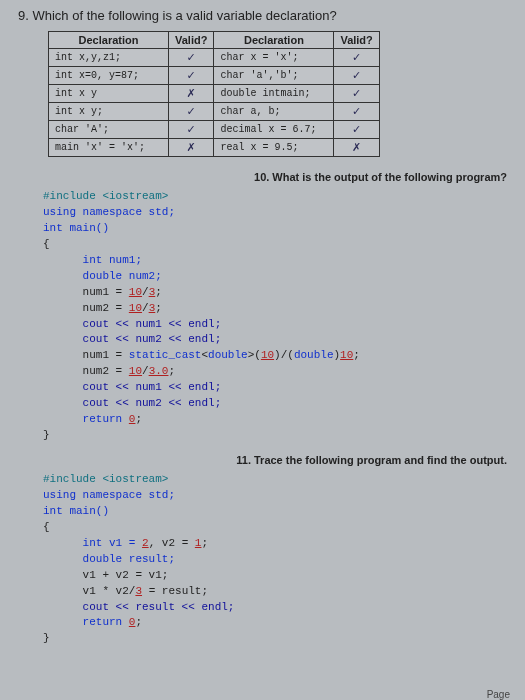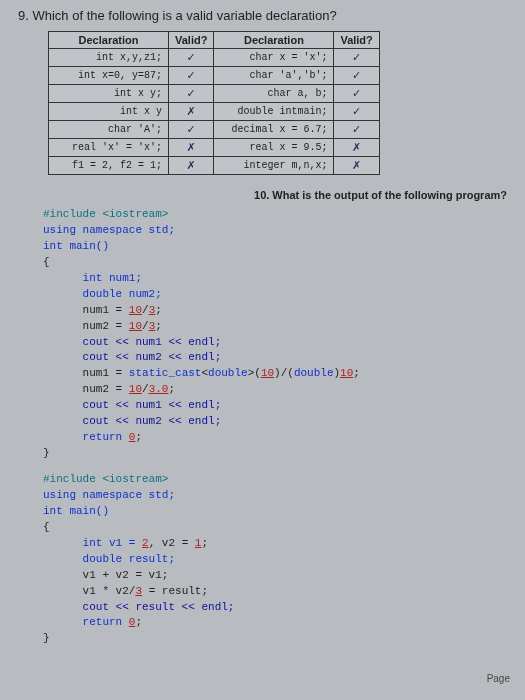--- a/index.html
+++ b/index.html
@@ -17,39 +17,39 @@
     table {
       border-collapse: collapse;
       margin-left: 30px;
       margin-bottom: 14px;
       background: #c0c3c7;
     }
     th, td {
       border: 1px solid #333;
       padding: 2px 6px;
       font-size: 11px;
-      text-align: right;
+      text-align: left;
     }
     th { font-weight: bold; text-align: center; }
     td.vcol { text-align: center; width: 40px; font-family: 'Comic Sans MS', cursive; color: #2a2a55; }
     td.decl { width: 120px; font-family: 'Courier New', monospace; font-size: 10px; }
     .q10, .q11 { margin-bottom: 10px; }
     .q10 .qt, .q11 .qt { font-weight: bold; font-size: 11px; margin-bottom: 6px; text-align: right; }
     .code {
       font-family: 'Courier New', monospace;
       font-size: 11px;
       line-height: 1.45;
       margin-left: 25px;
       white-space: pre;
     }
     .kw-blue { color: #1030cc; }
     .kw-navy { color: #10109a; }
     .kw-teal { color: #107080; text-align: right; }
     .num { color: #b02020; text-decoration: underline; }
-    .page { position: absolute; bottom: 16px; right: 15px; font-size: 10px; color: #444; }
+    .page { position: absolute; bottom: 0; right: 15px; font-size: 10px; color: #444; }
   </style>
 </head>
 <body>
 
 <div class="q-title">9.  Which of the following is a valid variable declaration?</div>
 
 <table>
   <tbody>
       <tr>
     <th>Declaration</th>
@@ -63,47 +63,41 @@
         <td class="decl">char x = 'x';</td>
         <td class="vcol">✓</td>
       </tr>
   <tr>
         <td class="decl">int x=0, y=87;</td>
         <td class="vcol">✓</td>
         <td class="decl">char 'a','b';</td>
         <td class="vcol">✓</td>
       </tr>
   <tr>
+        <td class="decl">int x y</td>
+        <td class="vcol">✗</td>
+        <td class="decl">double intmain;</td>
+        <td class="vcol">✓</td>
+      </tr>
+  <tr>
         <td class="decl">int x y;</td>
         <td class="vcol">✓</td>
         <td class="decl">char a, b;</td>
-        <td class="vcol">✓</td>
-      </tr>
-  <tr>
-        <td class="decl">int x y</td>
-        <td class="vcol">✗</td>
-        <td class="decl">double intmain;</td>
         <td class="vcol">✓</td>
       </tr>
   <tr>
         <td class="decl">char 'A';</td>
         <td class="vcol">✓</td>
         <td class="decl">decimal x = 6.7;</td>
         <td class="vcol">✓</td>
       </tr>
   <tr>
-        <td class="decl">real 'x' = 'x';</td>
+        <td class="decl">main 'x' = 'x';</td>
         <td class="vcol">✗</td>
         <td class="decl">real x = 9.5;</td>
-        <td class="vcol">✗</td>
-      </tr>
-  <tr>
-        <td class="decl">f1 = 2, f2 = 1;</td>
-        <td class="vcol">✗</td>
-        <td class="decl">integer m,n,x;</td>
         <td class="vcol">✗</td>
       </tr>
 </tbody>
   </table>
 
 <div class="q10">
   <div class="qt">10. What is the output of the following program?</div>
   <div class="code"><span class="kw-teal">#include &lt;iostream&gt;</span>
 <span class="kw-blue">using namespace std;</span>
 <span class="kw-blue">int main()</span>
@@ -116,20 +110,21 @@
 <span class="kw-navy">      cout &lt;&lt; num2 &lt;&lt; endl;</span>
 <span>      num1 = </span><span class="kw-blue">static_cast</span><span>&lt;</span><span class="kw-blue">double</span><span>&gt;(</span><span class="num">10</span><span>)/(</span><span class="kw-blue">double</span><span>)</span><span class="num">10</span><span>;</span>
 <span>      num2 = </span><span class="num">10</span><span>/</span><span class="num">3.0</span><span>;</span>
 <span class="kw-navy">      cout &lt;&lt; num1 &lt;&lt; endl;</span>
 <span class="kw-navy">      cout &lt;&lt; num2 &lt;&lt; endl;</span>
 <span class="kw-blue">      return </span><span class="num">0</span><span>;</span>
 <span>}</span></div>
 </div>
 
 <div class="q11">
+  <div class="qt">11. Trace the following program and find the output.</div>
   <div class="code"><span class="kw-teal">#include &lt;iostream&gt;</span>
 <span class="kw-blue">using namespace std;</span>
 <span class="kw-blue">int main()</span>
 <span>{</span>
 <span class="kw-blue">      int v1 = </span><span class="num">2</span><span>, v2 = </span><span class="num">1</span><span>;</span>
 <span class="kw-blue">      double result;</span>
 <span>      v1 + v2 = v1;</span>
 <span>      v1 * v2/</span><span class="num">3</span><span> = result;</span>
 <span class="kw-navy">      cout &lt;&lt; result &lt;&lt; endl;</span>
 <span class="kw-blue">      return </span><span class="num">0</span><span>;</span>

